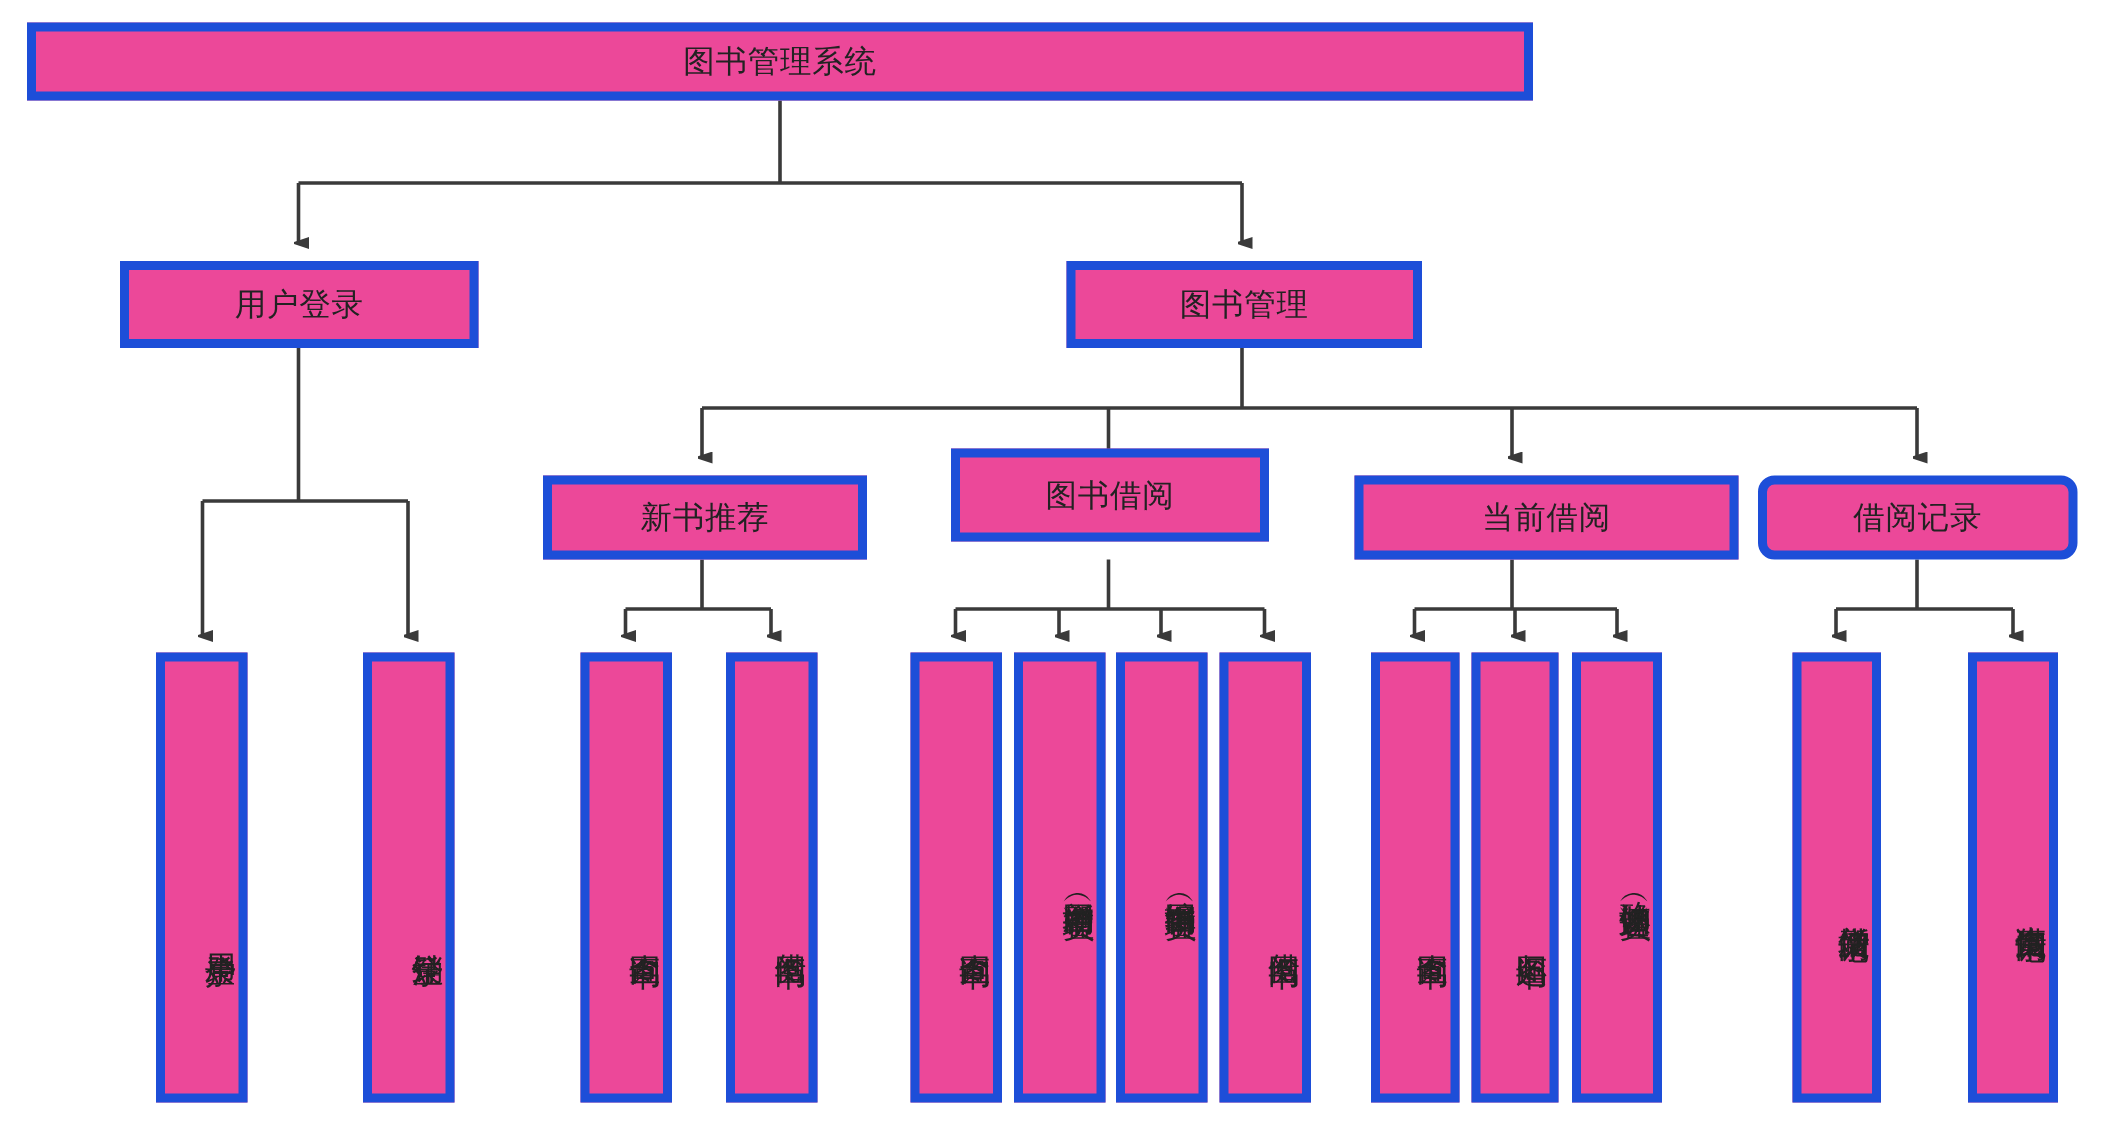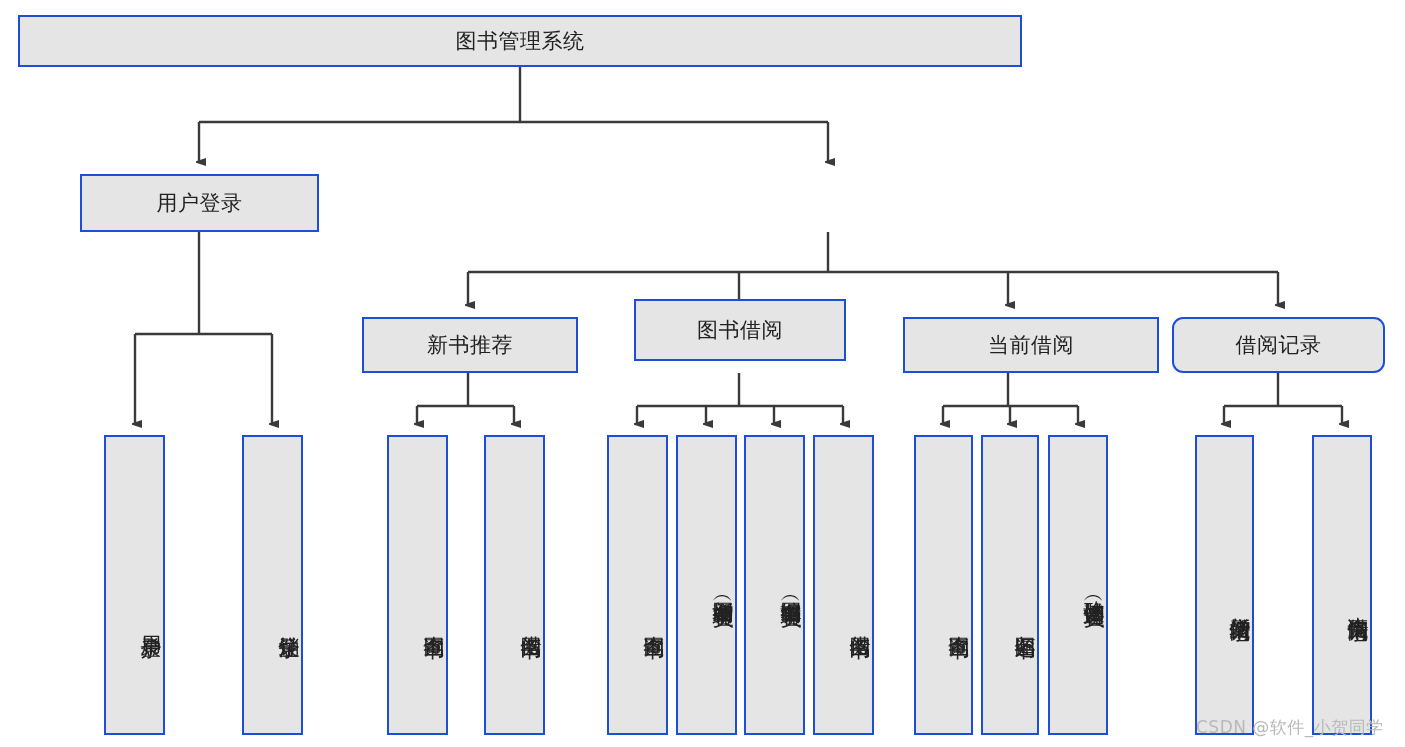--- a/index.html
+++ b/index.html
@@ -21,22 +21,22 @@
     position: absolute;
     left: 0;
     top: 0;
     width: 1405px;
     height: 747px;
     pointer-events: none;
   }
   .node {
     position: absolute;
     box-sizing: border-box;
-    border: 2px solid #1d4ed8;
-    background: #e5e5e5;
+    border: 6px solid #1d4ed8;
+    background: #ec4899;
     display: flex;
     align-items: center;
     justify-content: center;
     color: #222222;
   }
   .node-h {
     font-size: 21px;
     letter-spacing: 0.5px;
     white-space: nowrap;
   }
@@ -114,20 +114,21 @@
       <path d="M1224,406 L1342,406"></path>
       <path d="M1224,406 L1224,424" marker-end="url(#arrow)"></path>
       <path d="M1342,406 L1342,424" marker-end="url(#arrow)"></path>
     </g>
   </svg>
 
   <div class="node node-h" style="left:18px; top:15px; width:1004px; height:52px;">图书管理系统</div>
 
   <div class="node node-h" style="left:80px; top:174px; width:239px; height:58px;">用户登录</div>
 
+  <div class="node node-h" style="left:711px; top:174px; width:237px; height:58px;">图书管理</div>
 
   <div class="node node-h" style="left:362px; top:317px; width:216px; height:56px;">新书推荐</div>
 
   <div class="node node-h" style="left:634px; top:299px; width:212px; height:62px;">图书借阅</div>
 
   <div class="node node-h" style="left:903px; top:317px; width:256px; height:56px;">当前借阅</div>
 
   <div class="node node-h" style="left:1172px; top:317px; width:213px; height:56px;border-radius:11px;">借阅记录</div>
 
   <div class="node node-v" style="left:104px; top:435px; width:61px; height:300px; padding-top:72px;">用户登录</div>
@@ -149,15 +150,14 @@
   <div class="node node-v" style="left:914px; top:435px; width:59px; height:300px; padding-top:72px;">查询图书</div>
 
   <div class="node node-v" style="left:981px; top:435px; width:58px; height:300px; padding-top:72px;">归还图书</div>
 
   <div class="node node-v topaligned" style="left:1048px; top:435px; width:60px; height:300px;">确认归还（管理员）</div>
 
   <div class="node node-v" style="left:1195px; top:435px; width:59px; height:300px; padding-top:36px;">新增借阅记录</div>
 
   <div class="node node-v" style="left:1312px; top:435px; width:60px; height:300px; padding-top:36px;">查询借阅记录</div>
 
-  <div class="watermark" style="left:1196px; top:716px;">CSDN @软件_小贺同学</div>
 
 </div>
 
 </body></html>

